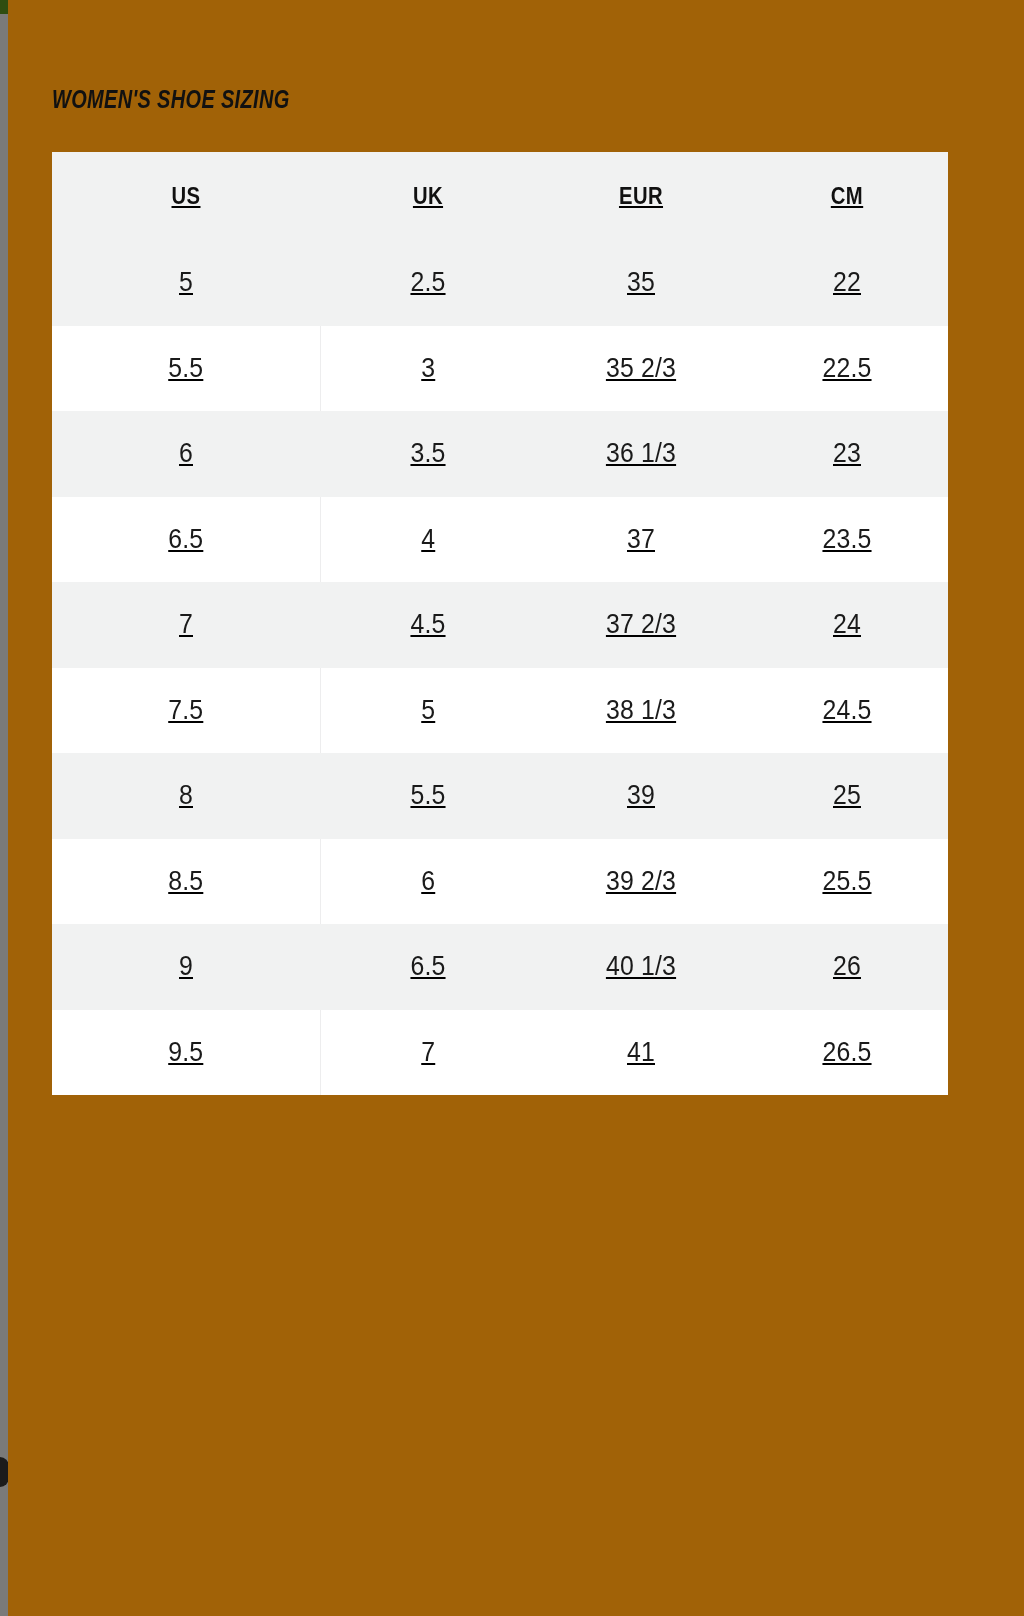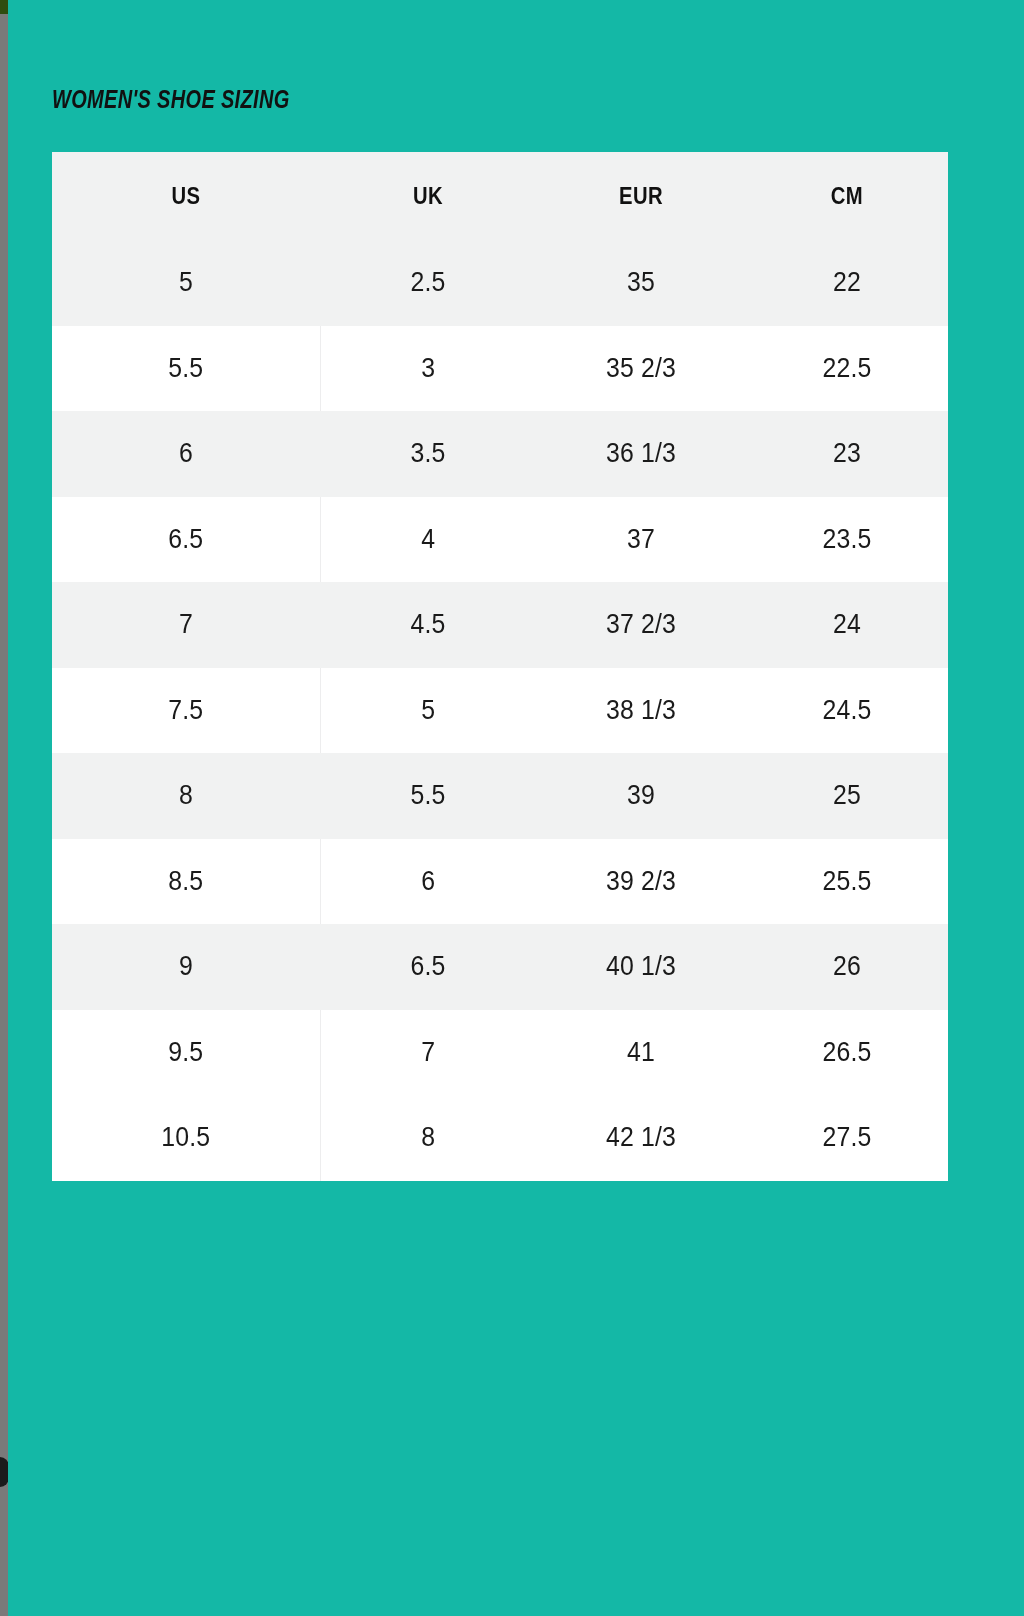--- a/index.html
+++ b/index.html
@@ -42,21 +42,21 @@
     background: #1b1b1b;
     border-radius: 0 15px 15px 0;
   }
 
   #page {
     position: absolute;
     left: 8px;
     top: 0;
     width: 1016px;
     height: 1616px;
-    background: #14b8a6;
+    background: #a16207;
   }
 
   #page-title {
     position: absolute;
     left: 44px;
     top: 68px;
     font-family: "Liberation Sans Narrow", "Liberation Sans", sans-serif;
     font-size: 25px;
     font-weight: 700;
     font-style: italic;
@@ -71,20 +71,21 @@
     position: absolute;
     left: 44px;
     top: 152px;
     width: 896px;
   }
 
   table#sizing-table {
     width: 896px;
     border-collapse: collapse;
     table-layout: fixed;
+    text-decoration: underline;
   }
 
   table#sizing-table col.c-us  { width: 268px; }
   table#sizing-table col.c-uk  { width: 216px; }
   table#sizing-table col.c-eur { width: 210px; }
   table#sizing-table col.c-cm  { width: 202px; }
 
   table#sizing-table th,
   table#sizing-table td {
     text-align: center;
@@ -204,23 +205,17 @@
             <td class="col-uk">6.5</td>
             <td class="col-eur">40 1/3</td>
             <td class="col-cm">26</td>
           </tr>
           <tr class="row-odd">
             <td class="col-us">9.5</td>
             <td class="col-uk">7</td>
             <td class="col-eur">41</td>
             <td class="col-cm">26.5</td>
           </tr>
-          <tr class="row-odd">
-            <td class="col-us">10.5</td>
-            <td class="col-uk">8</td>
-            <td class="col-eur">42 1/3</td>
-            <td class="col-cm">27.5</td>
-          </tr>
         </tbody>
     </table>
   </div>
 
 </div>
 
 </body></html>

